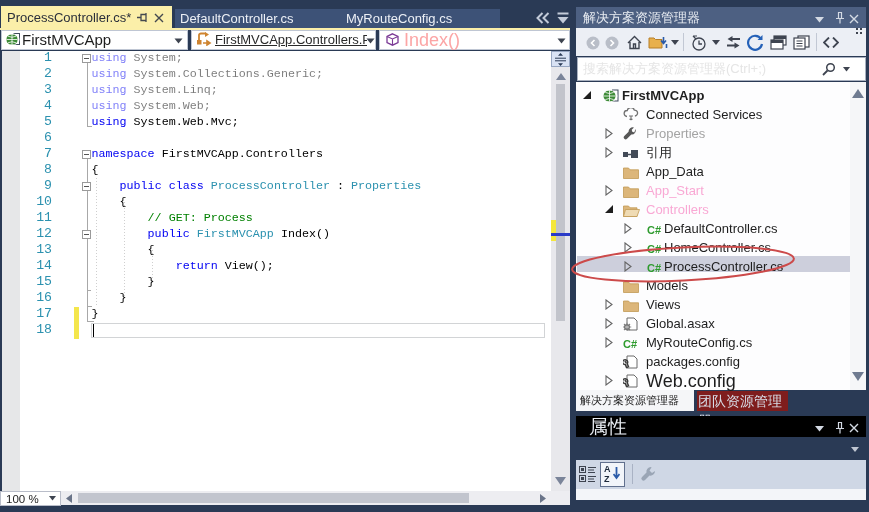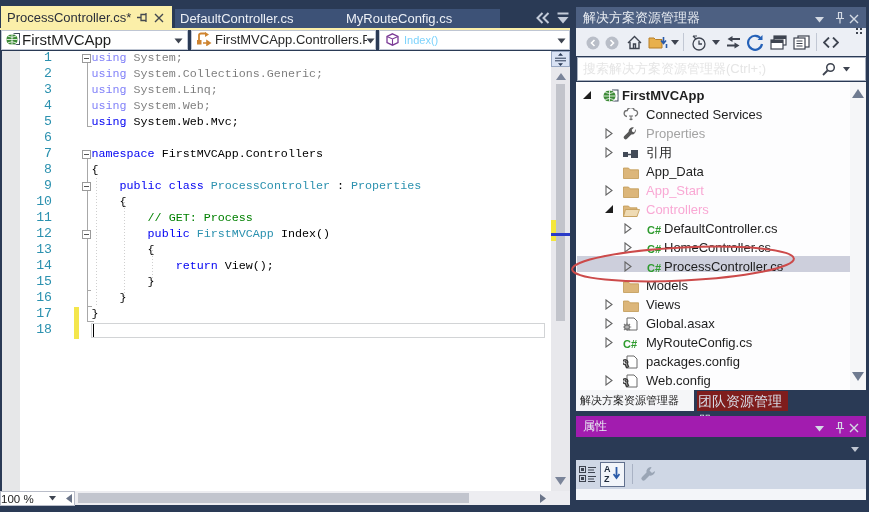--- a/index.html
+++ b/index.html
@@ -49,30 +49,30 @@
 <svg class="abs" style="left:174px;top:38px;" width="9" height="6" viewBox="0 0 9 6">
     <path d="M0.5 0.5 h8 l-4 5 z" fill="#3E4450"></path>
   </svg>
 
 <svg class="abs" style="left:197px;top:32px;" width="15" height="14" viewBox="0 0 15 14">
   <path d="M2 8 V3 q0-1.5 2-1.5 h5" stroke="#CE8430" stroke-width="1.8" fill="none"></path>
   <path d="M8 0 l4 2.5 L8 5 z" fill="#CE8430"></path>
   <rect x="0" y="8" width="4.5" height="4.5" fill="#CE8430"></rect>
   <path d="M6 11 h4 M10 9 l3 2 -3 2 z" stroke="#CE8430" stroke-width="1.6" fill="#CE8430"></path>
 </svg>
-<div class="abs" style="left:215px;top:30px;width:152px;overflow:hidden;height:20px;line-height:20px;font-size:13px;color:#2A2A2A;">FirstMVCApp.Controllers.P</div>
+<div class="abs" style="left:215px;top:30px;width:152px;overflow:hidden;height:20px;line-height:20px;font-size:13px;color:#2A2A2A;text-decoration:underline;">FirstMVCApp.Controllers.P</div>
 <svg class="abs" style="left:366px;top:38px;" width="9" height="6" viewBox="0 0 9 6">
     <path d="M0.5 0.5 h8 l-4 5 z" fill="#3E4450"></path>
   </svg>
 
 <svg class="abs" style="left:386px;top:33px;" width="13" height="13" viewBox="0 0 13 13">
   <path d="M6.5 0.8 L12 3.5 V9.5 L6.5 12.2 L1 9.5 V3.5 Z" fill="none" stroke="#7B3A96" stroke-width="1.3"></path>
   <path d="M1 3.5 L6.5 6 L12 3.5 M6.5 6 V12" fill="none" stroke="#7B3A96" stroke-width="1.1"></path>
 </svg>
-<div class="abs" style="left:404px;top:30px;height:20px;line-height:20px;font-size:11px;color:#7dd3fc;">Index()</div>
+<div class="abs" style="left:404px;top:30px;height:20px;line-height:20px;font-size:18px;color:#fca5a5;">Index()</div>
 <svg class="abs" style="left:557px;top:38px;" width="9" height="6" viewBox="0 0 9 6">
     <path d="M0.5 0.5 h8 l-4 5 z" fill="#3E4450"></path>
   </svg>
 
 <div class="abs" style="left:2px;top:51px;width:18px;height:440px;background:#E6E7E8;"></div>
 <div class="abs" style="left:20px;top:51px;width:531px;height:440px;background:#ffffff;"></div>
 
 <div class="abs lnum" style="left:18px;top:50px;width:34px;text-align:right;color:#2B91AF;">1
 2
 3
@@ -145,21 +145,21 @@
     <path d="M5 0 L10 7 H0 Z" fill="#7A8499"></path>
   </svg>
 <div class="abs" style="left:556px;top:84px;width:9px;height:237px;background:#C2C4CB;"></div>
 <div class="abs" style="left:551px;top:220px;width:5px;height:21px;background:#F5E73C;"></div>
 <div class="abs" style="left:551px;top:233px;width:19px;height:3px;background:#2B3CC8;"></div>
 <svg class="abs" style="left:555px;top:477px;" width="11" height="8" viewBox="0 0 11 8">
     <path d="M5.5 8 L11 0 H0 Z" fill="#7A8499"></path>
   </svg>
 
 <div class="abs" style="left:61px;top:491px;width:509px;height:14px;background:#EDEDF1;"></div>
-<div class="abs" style="left:0;top:491px;width:75px;height:15px;background:#fff;border:1px solid #B9BDC9;font-size:11.5px;color:#1E1E1E;line-height:14px;">100 %</div>
+<div class="abs" style="left:0;top:491px;width:61px;height:15px;background:#fff;border:1px solid #B9BDC9;font-size:11.5px;color:#1E1E1E;line-height:14px;padding-left:5px;">100 %</div>
 <svg class="abs" style="left:49px;top:496px;" width="7" height="5" viewBox="0 0 7 5">
     <path d="M0 0 h7 l-3.5 4.5 z" fill="#3E4450"></path>
   </svg>
 <svg class="abs" style="left:66px;top:494px;" width="6" height="9" viewBox="0 0 6 9">
     <path d="M6 0 L0 4.5 L6 9 Z" fill="#6A7489"></path>
   </svg>
 <div class="abs" style="left:78px;top:493px;width:391px;height:10px;background:#C2C5CE;"></div>
 <svg class="abs" style="left:540px;top:494px;" width="6" height="9" viewBox="0 0 6 9">
     <path d="M0 0 L6 4.5 L0 9 Z" fill="#6A7489"></path>
   </svg>
@@ -347,35 +347,35 @@
         <path d="M3.5 5.2 a2.4 2.4 0 1 0 -1.2 4.3 l1.2 3 2-0.8 -1.2-3 a2.4 2.4 0 0 0 -0.8-3.5 M1.8 6 l1.5 2.2" fill="none" stroke="#3A3A3A" stroke-width="1.4"></path>
       </svg></div>
     <div class="abs" style="left:646px;top:353px;height:18px;line-height:18px;font-size:13px;color:#1E1E1E;">packages.config</div>
     <svg class="abs" style="left:605px;top:375px;" width="8" height="11" viewBox="0 0 8 11">
       <path d="M1 1 L7 5.5 L1 10 Z" fill="none" stroke="#646464" stroke-width="1.1"></path>
     </svg>
     <div class="abs" style="left:623px;top:374px;"><svg width="15" height="14" viewBox="0 0 15 14">
         <path d="M4 1 h7 l3 3 v9 h-10 z" fill="#fff" stroke="#6A6A6A"></path>
         <path d="M3.5 5.2 a2.4 2.4 0 1 0 -1.2 4.3 l1.2 3 2-0.8 -1.2-3 a2.4 2.4 0 0 0 -0.8-3.5 M1.8 6 l1.5 2.2" fill="none" stroke="#3A3A3A" stroke-width="1.4"></path>
       </svg></div>
-    <div class="abs" style="left:646px;top:372px;height:18px;line-height:18px;font-size:13px;color:#1E1E1E;">Web.config</div>
+    <div class="abs" style="left:646px;top:372px;height:18px;line-height:18px;font-size:18px;color:#1E1E1E;">Web.config</div>
   </div>
 
 <div class="abs" style="left:850px;top:82px;width:16px;height:308px;background:#F5F6F8;"></div>
 <svg class="abs" style="left:852px;top:89px;" width="12" height="9" viewBox="0 0 12 9">
     <path d="M6 0 L12 9 H0 Z" fill="#6E7A90"></path>
   </svg>
 <svg class="abs" style="left:852px;top:372px;" width="12" height="9" viewBox="0 0 12 9">
     <path d="M6 9 L12 0 H0 Z" fill="#6E7A90"></path>
   </svg>
 
 <div class="abs" style="left:576px;top:390px;width:118px;height:21px;background:#F5F6F8;color:#1E1E1E;font-size:11px;line-height:21px;padding-left:4px;">解决方案资源管理器</div>
 <div class="abs" style="left:697px;top:391px;width:91px;height:20px;background:#7f1d1d;color:#D8DEE8;font-size:14px;line-height:20px;padding-left:1px;">团队资源管理器</div>
 
-<div class="abs" style="left:576px;top:416px;width:290px;height:21px;background:#a21caf;color:#E8ECF2;font-size:12px;line-height:21px;padding-left:7px;">属性</div>
+<div class="abs" style="left:576px;top:416px;width:290px;height:21px;background:#000000;color:#E8ECF2;font-size:19px;line-height:21px;padding-left:13px;">属性</div>
 <svg class="abs" style="left:815px;top:426px;" width="9" height="6" viewBox="0 0 9 6">
     <path d="M0 0 h9 l-4.5 5.5 z" fill="#D4DAE4"></path>
   </svg>
 <svg class="abs" style="left:834px;top:421.5px;" width="11" height="12" viewBox="0 0 11 12">
     <path d="M4.5 0.5 h3 v6 h-3 z M2 6.5 h8 M6 6.5 v5" stroke="#D4DAE4" stroke-width="1.2" fill="none"></path>
   </svg>
 <svg class="abs" style="left:849px;top:423px;" width="10" height="10" viewBox="0 0 10 10">
     <path d="M1 1 L9 9 M9 1 L1 9" stroke="#D4DAE4" stroke-width="1.4"></path>
   </svg>
 <svg class="abs" style="left:851px;top:447px;" width="8" height="5" viewBox="0 0 8 5">

